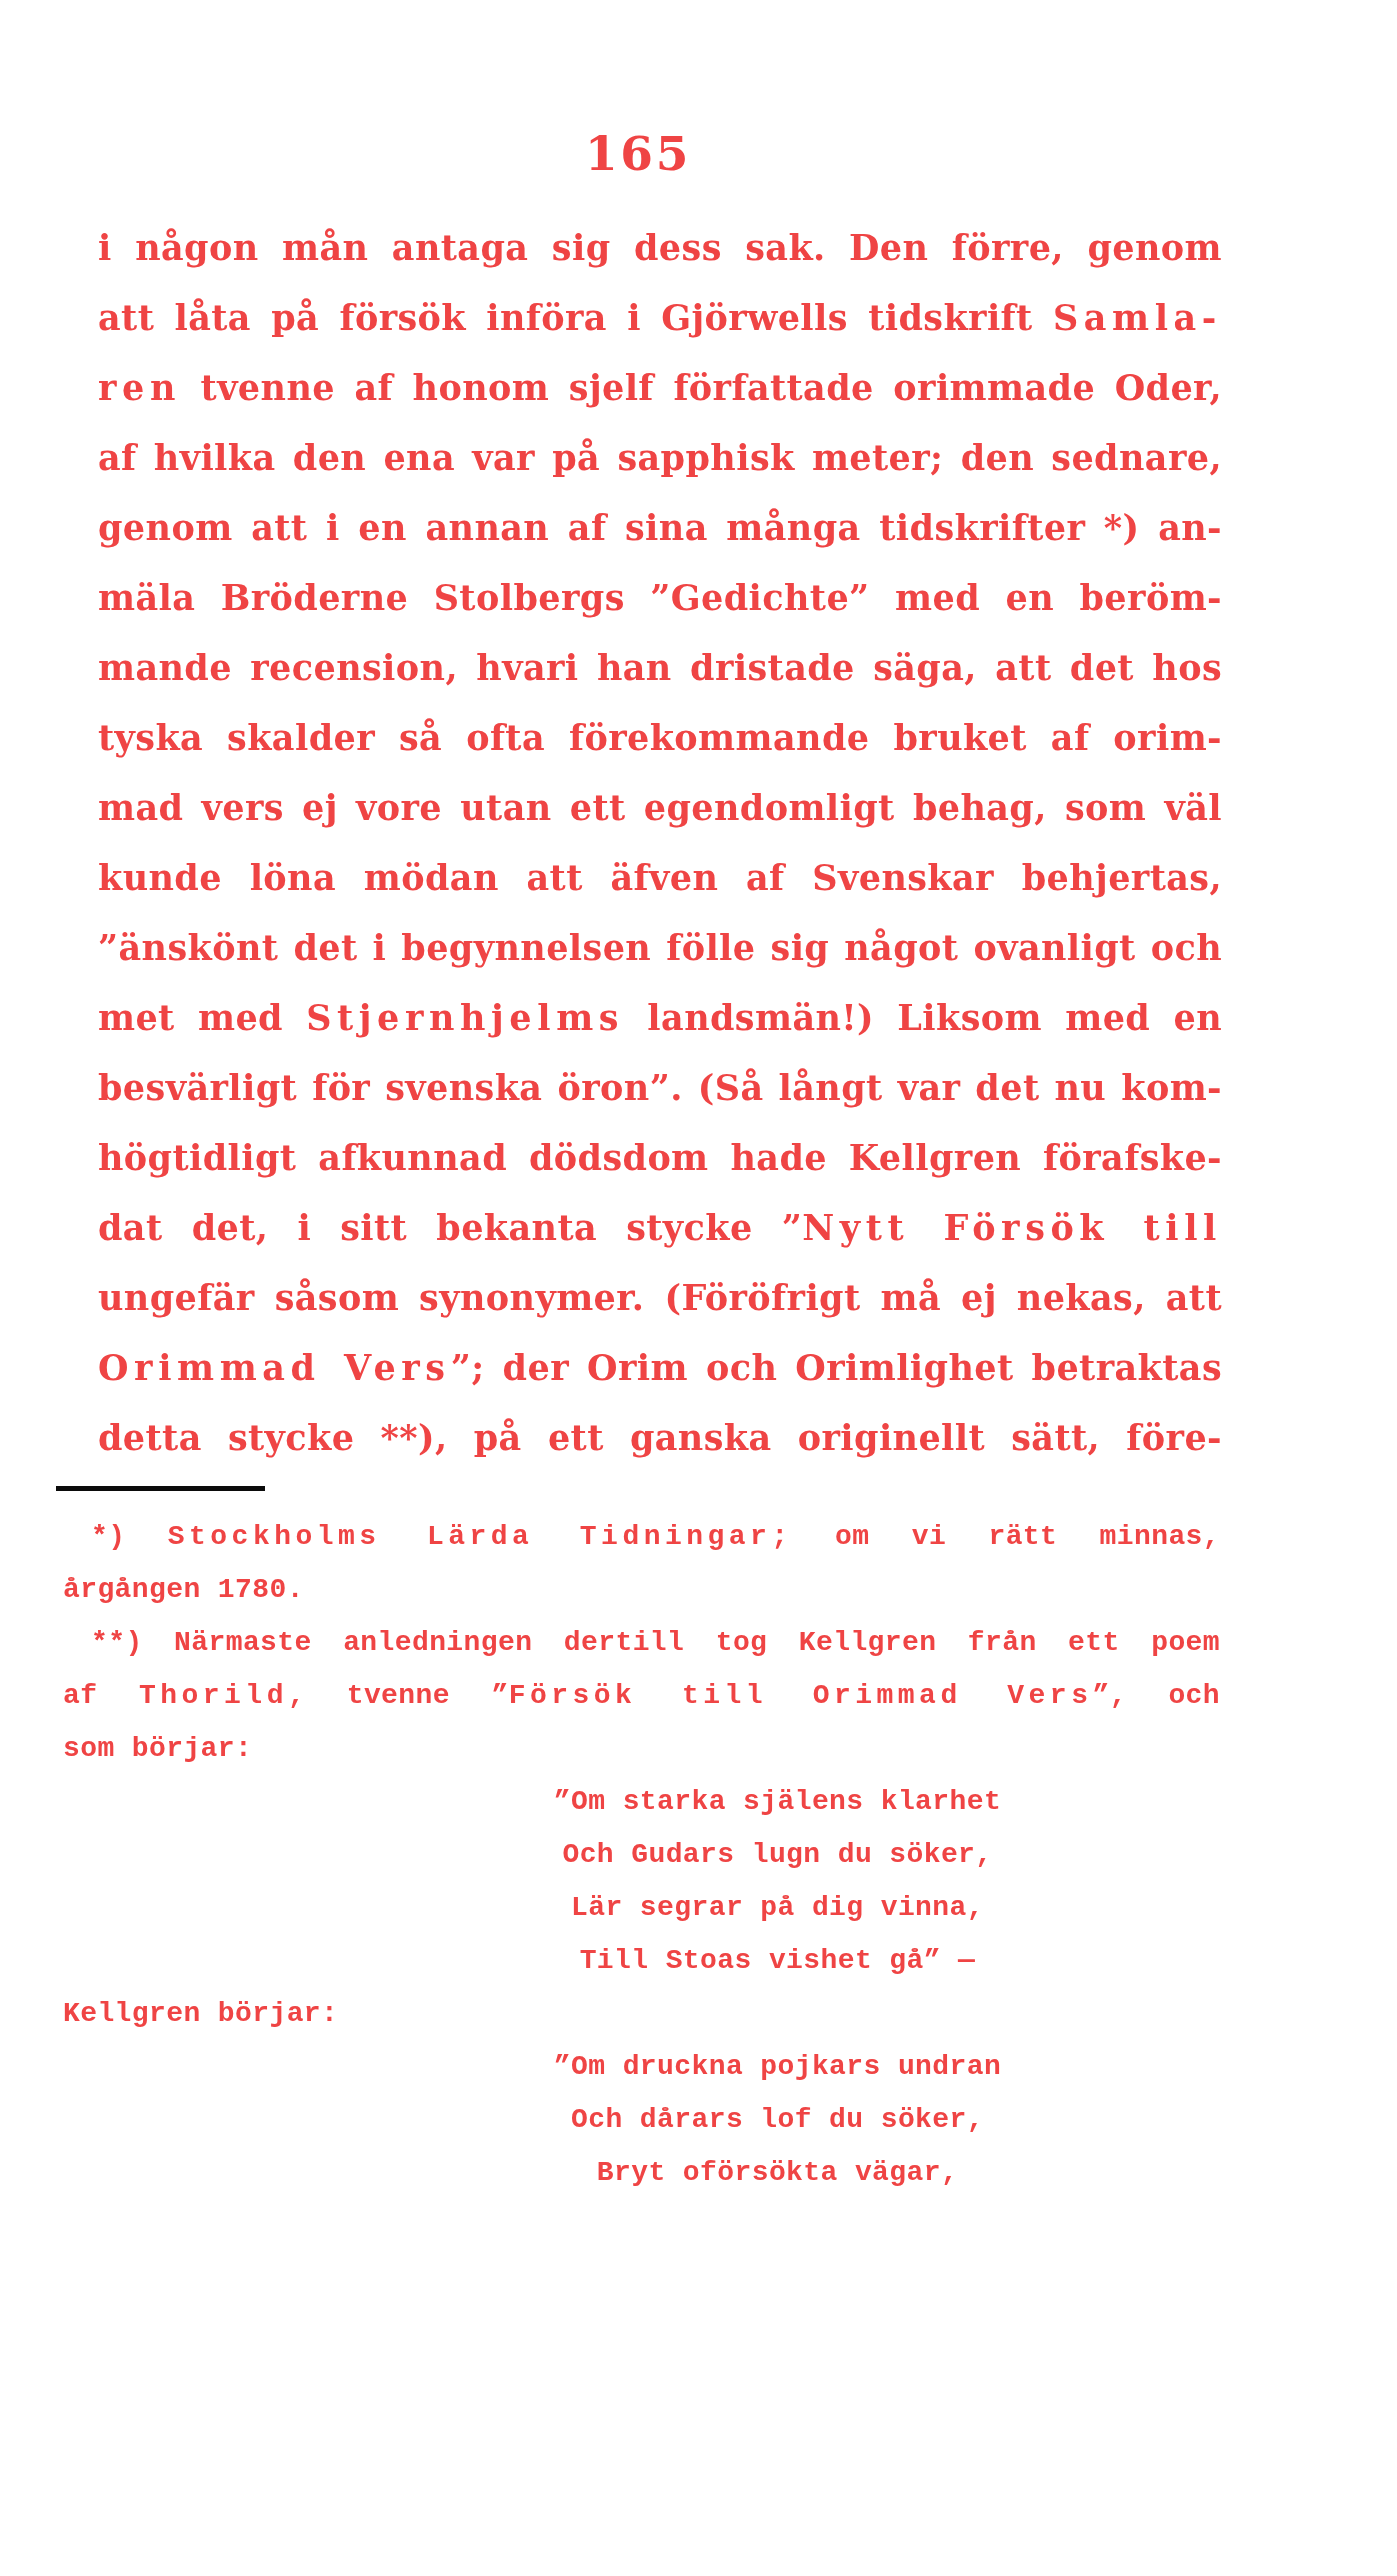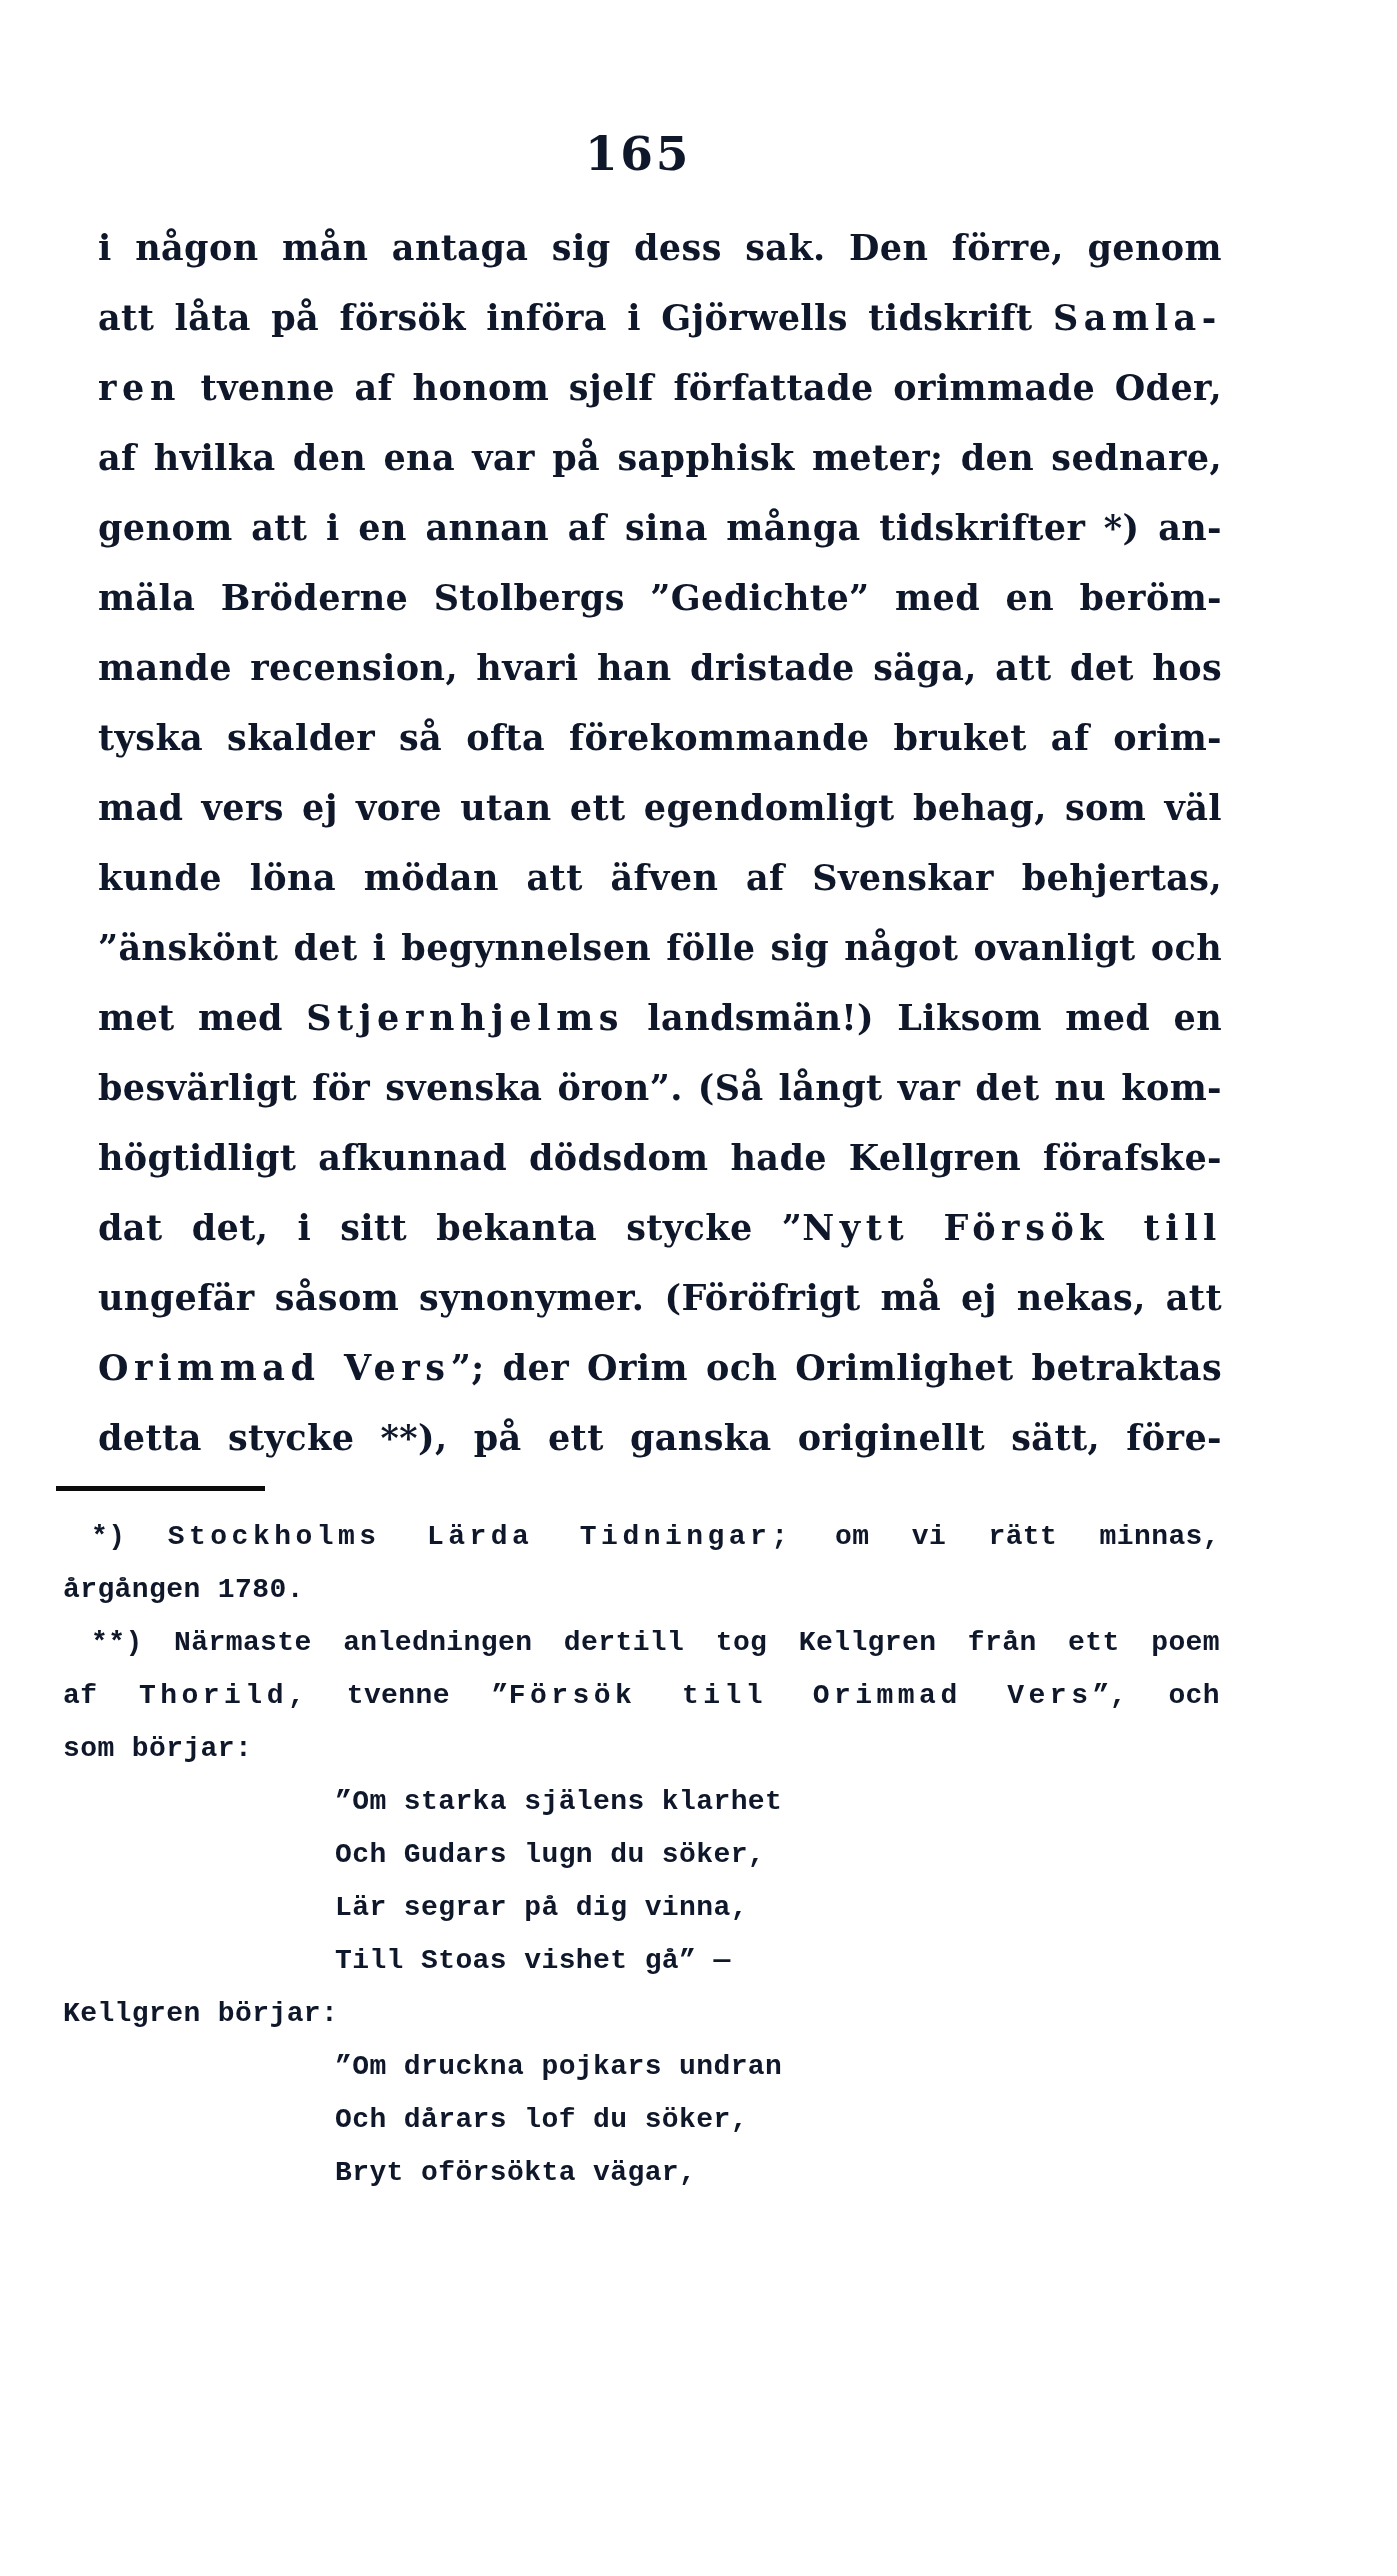--- a/index.html
+++ b/index.html
@@ -2,21 +2,21 @@
 <html style="font-size:14px"><head>
 <meta charset="utf-8">
 <title></title>
 <style>
   html, body { margin: 0; padding: 0; background: #ffffff; }
   .page {
     position: relative;
     width: 1398px;
     height: 2576px;
     background: #ffffff;
-    color: #0f172a;
+    color: #ef4444;
     font-family: "DejaVu Serif", serif;
     font-weight: bold;
     overflow: hidden;
   }
   .page-number {
     position: absolute;
     top: 128px;
     left: 54px;
     width: 1168px;
     text-align: center;
@@ -56,21 +56,21 @@
   }
   .footnotes .line {
     height: 53px;
     line-height: 53px;
   }
   .line.j {
     text-align: justify;
     text-align-last: justify;
   }
   .line.ind { text-indent: 28px; }
-  .line.verse { padding-left: 272px; }
+  .line.verse { padding-left: 272px; text-align: center; }
   .sp { letter-spacing: 0.16em; }
 </style>
 </head>
 <body>
 
 <div class="page">
   <div class="page-number">165</div>
 
   <div class="main-text" id="main-text">
       <div class="line j"><span class="">i någon mån antaga sig dess sak. Den förre, genom</span></div>

